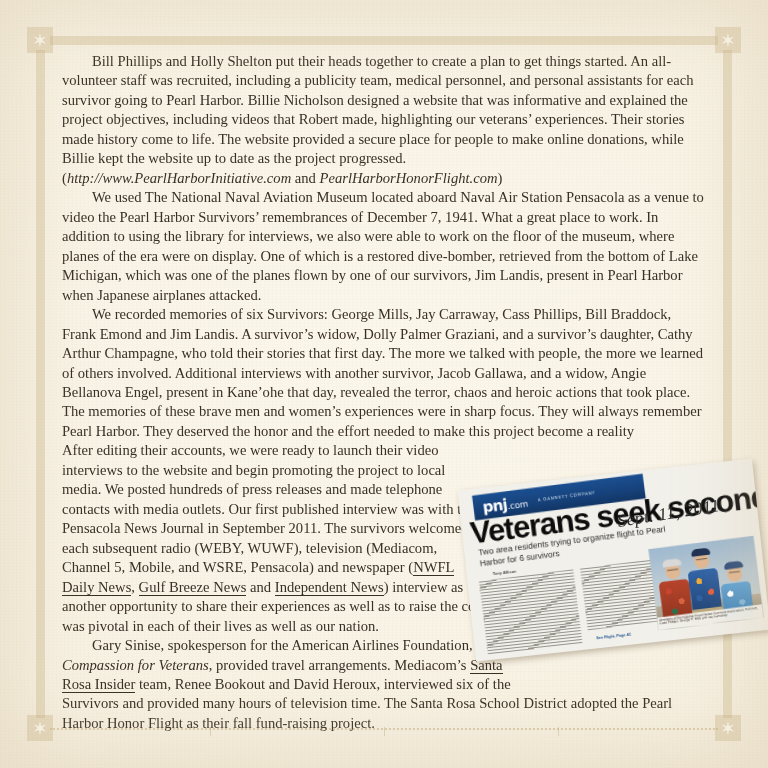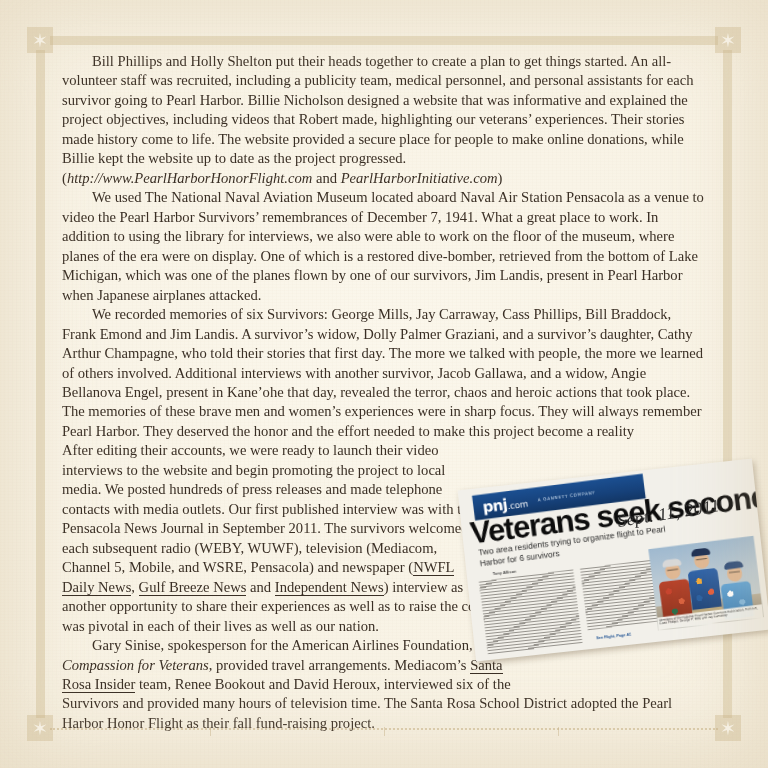--- a/index.html
+++ b/index.html
@@ -400,21 +400,21 @@
       </div>
   </div>
 
   <div class="content">
 
 
     <div class="body-text">
 
       <p><span>Bill Phillips and Holly Shelton put their heads together to create a plan to get things started. An all-volunteer staff  was recruited, including a publicity team, medical personnel, and personal assistants for each survivor going to Pearl Harbor. Billie Nicholson designed a website that was informative and explained the project objectives, including videos that Robert made, highlighting our veterans’ experiences. Their stories made history come to life. The website provided a secure place for people to make online donations, while Billie kept the website up to date as the project progressed.</span></p>
 
-      <p class="noindent"><span>(</span><i>http://www.PearlHarborHonorFlight.com</i><span> and </span><i>PearlHarborInitiative.com</i><span>)</span></p>
+      <p class="noindent"><span>(</span><i>http://www.PearlHarborInitiative.com</i><span> and </span><i>PearlHarborHonorFlight.com</i><span>)</span></p>
 
       <p><span>We used The National Naval Aviation Museum located aboard Naval Air Station Pensacola as a venue to video the Pearl Harbor Survivors’ remembrances of December 7, 1941. What a great place to work. In addition to using the library for interviews, we also were able to work on the floor of the museum, where planes of the era were on display. One of which is a restored dive-bomber, retrieved from the bottom of Lake Michigan, which was one of the planes flown by one of our survivors, Jim Landis, present in Pearl Harbor when Japanese airplanes attacked.</span></p>
 
       <p><span>We recorded memories of six Survivors: George Mills, Jay Carraway, Cass Phillips, Bill Braddock, Frank Emond and Jim Landis. A survivor’s widow, Dolly Palmer Graziani, and a survivor’s daughter, Cathy Arthur Champagne, who told their stories that first day. The more we talked with people, the more we learned of others involved. Additional interviews with another survivor, Jacob Gallawa, and a widow, Angie Bellanova Engel, present in Kane’ohe that day, revealed the terror, chaos and heroic actions that took place. The memories of these brave men and women’s experiences were in sharp focus. They will always remember Pearl Harbor. They deserved the honor and the effort needed to make this project become a reality</span></p>
 
       <p class="noindent">
         <span class="clip-float"></span>
         <span> After editing their accounts, we were ready to launch their video interviews to the website and begin promoting the project to local media. We posted hundreds of press releases and made telephone contacts with media outlets. Our first published interview was with the Pensacola News Journal in September 2011. The survivors welcomed each subsequent radio (WEBY, WUWF), television (Mediacom, Channel 5, Mobile, and WSRE, Pensacola) and newspaper (</span><u>NWFL Daily News</u><span>, </span><u>Gulf Breeze News</u><span> and </span><u>Independent News</u><span>) interview as another opportunity to share their experiences as well as to raise the community’s awareness of an event that was pivotal in each of their lives as well as our nation.</span>
       </p>
 

